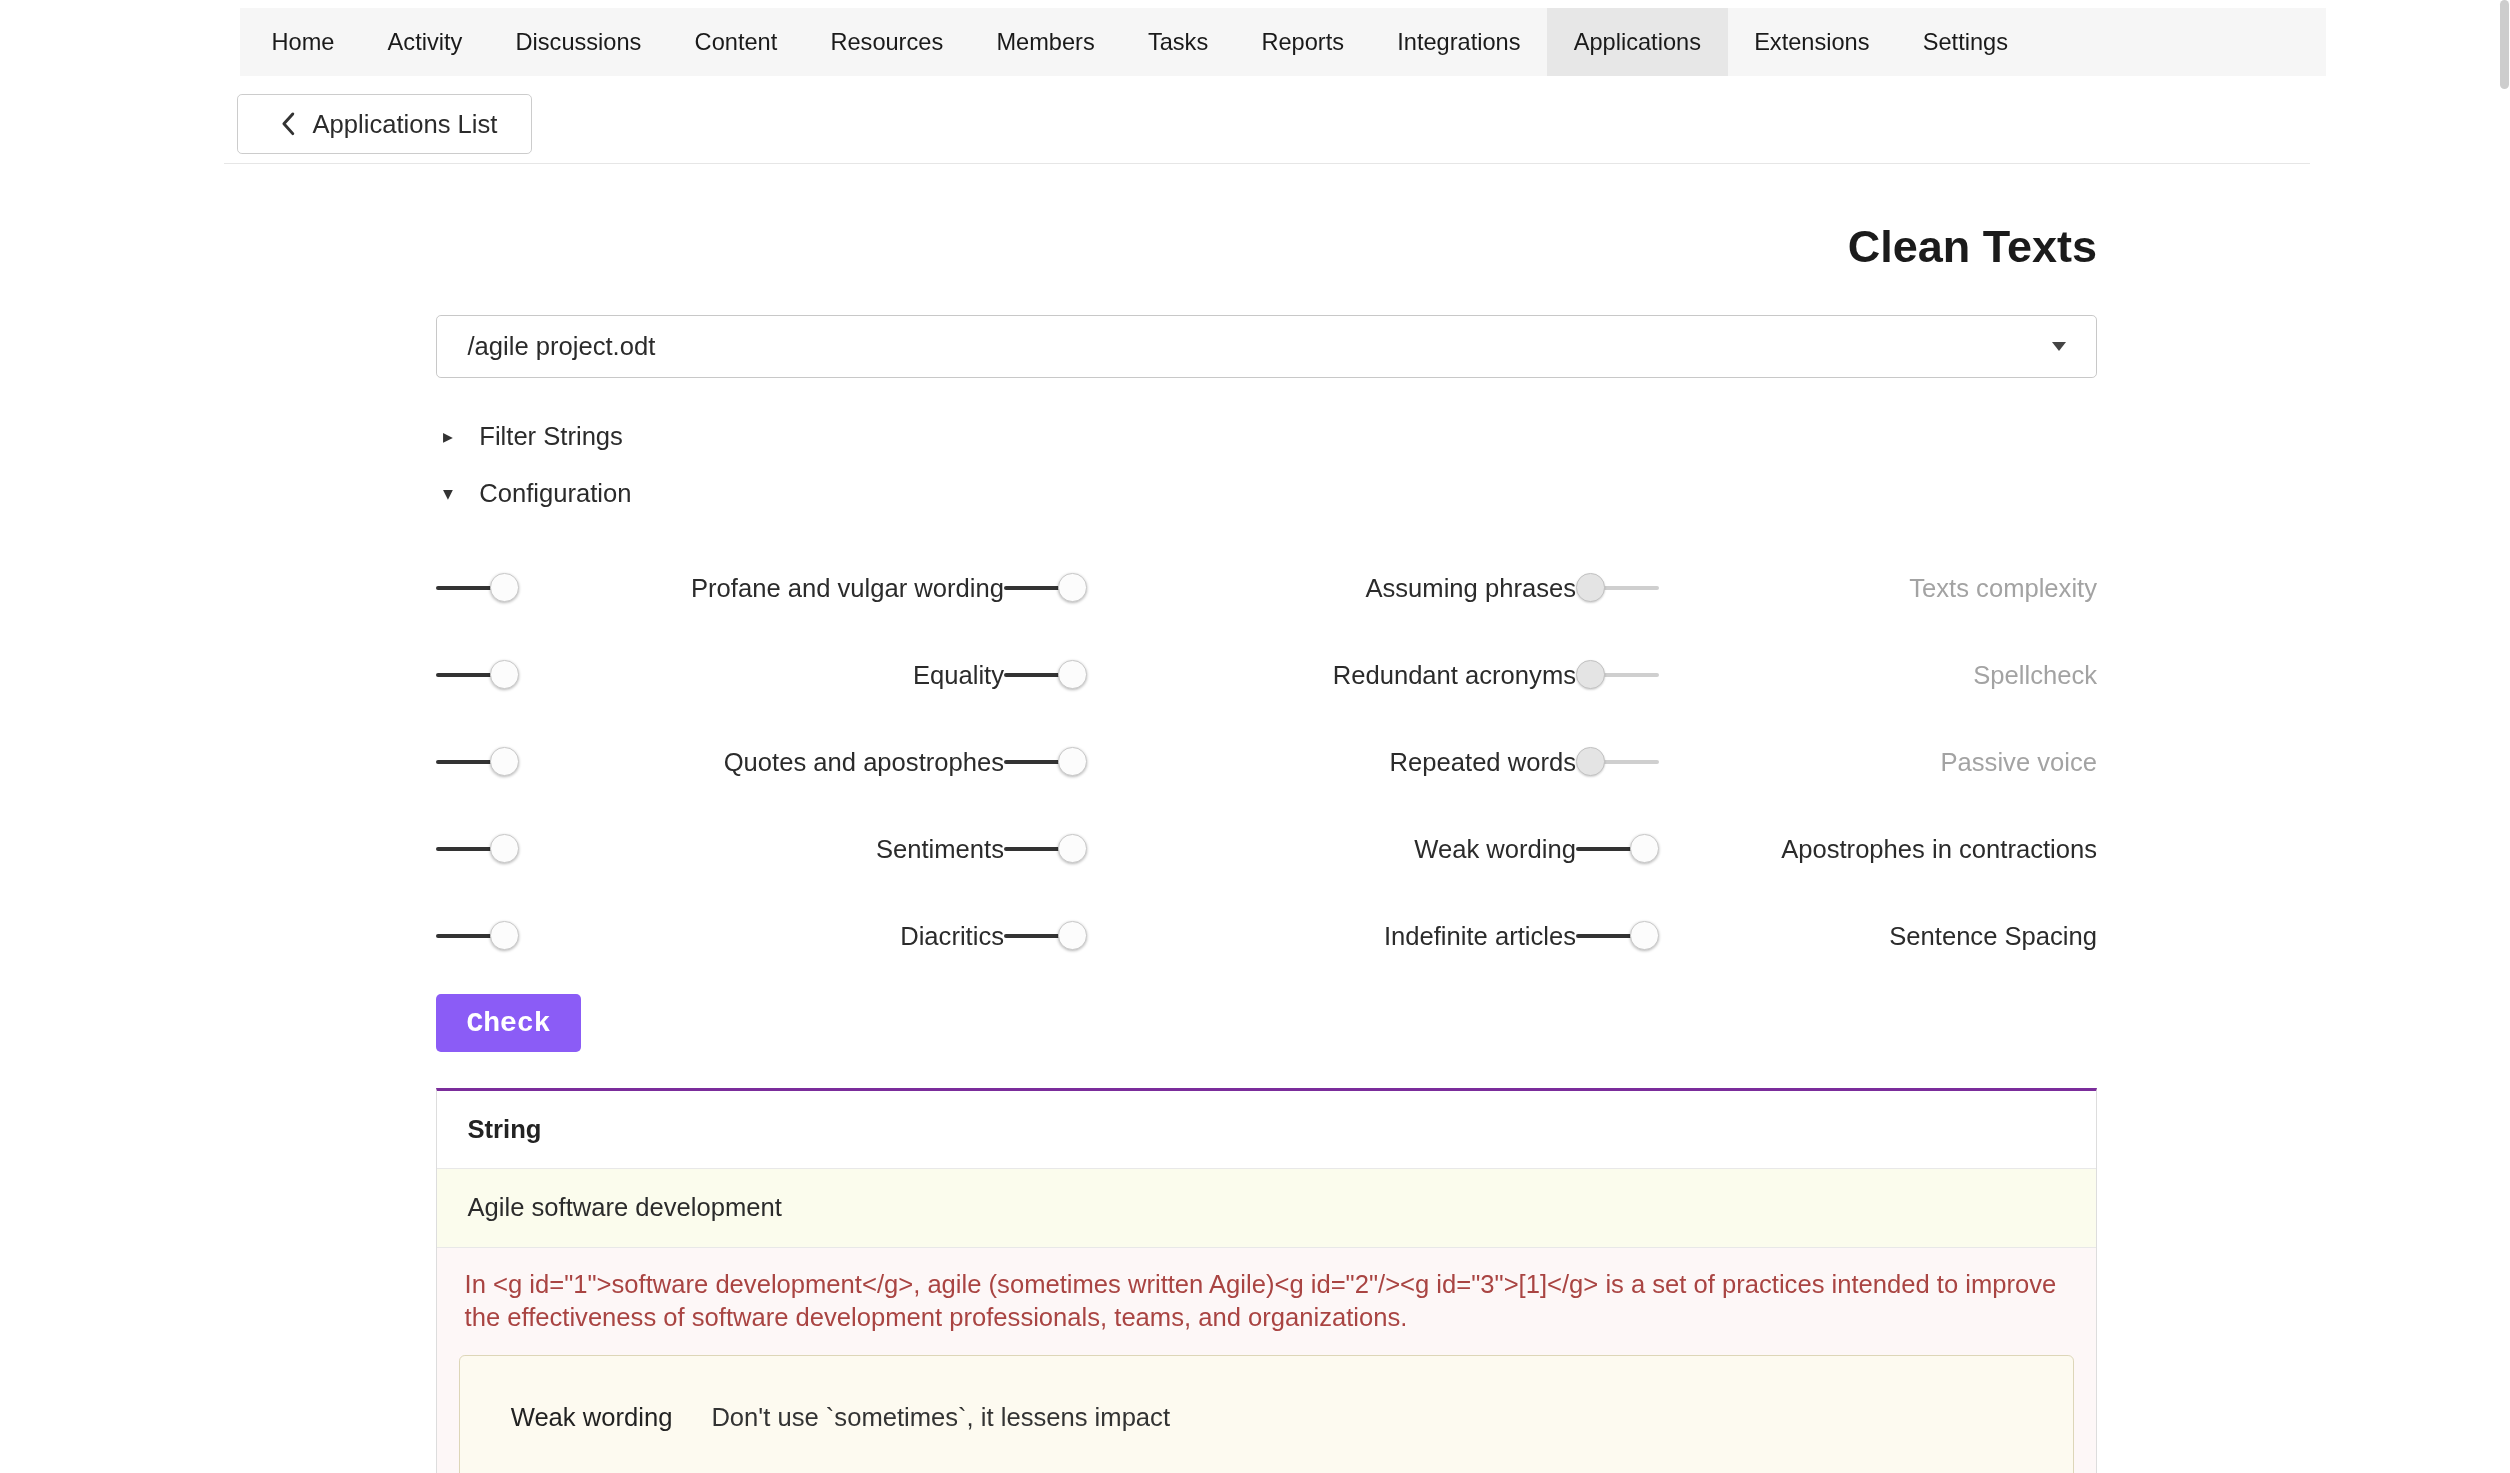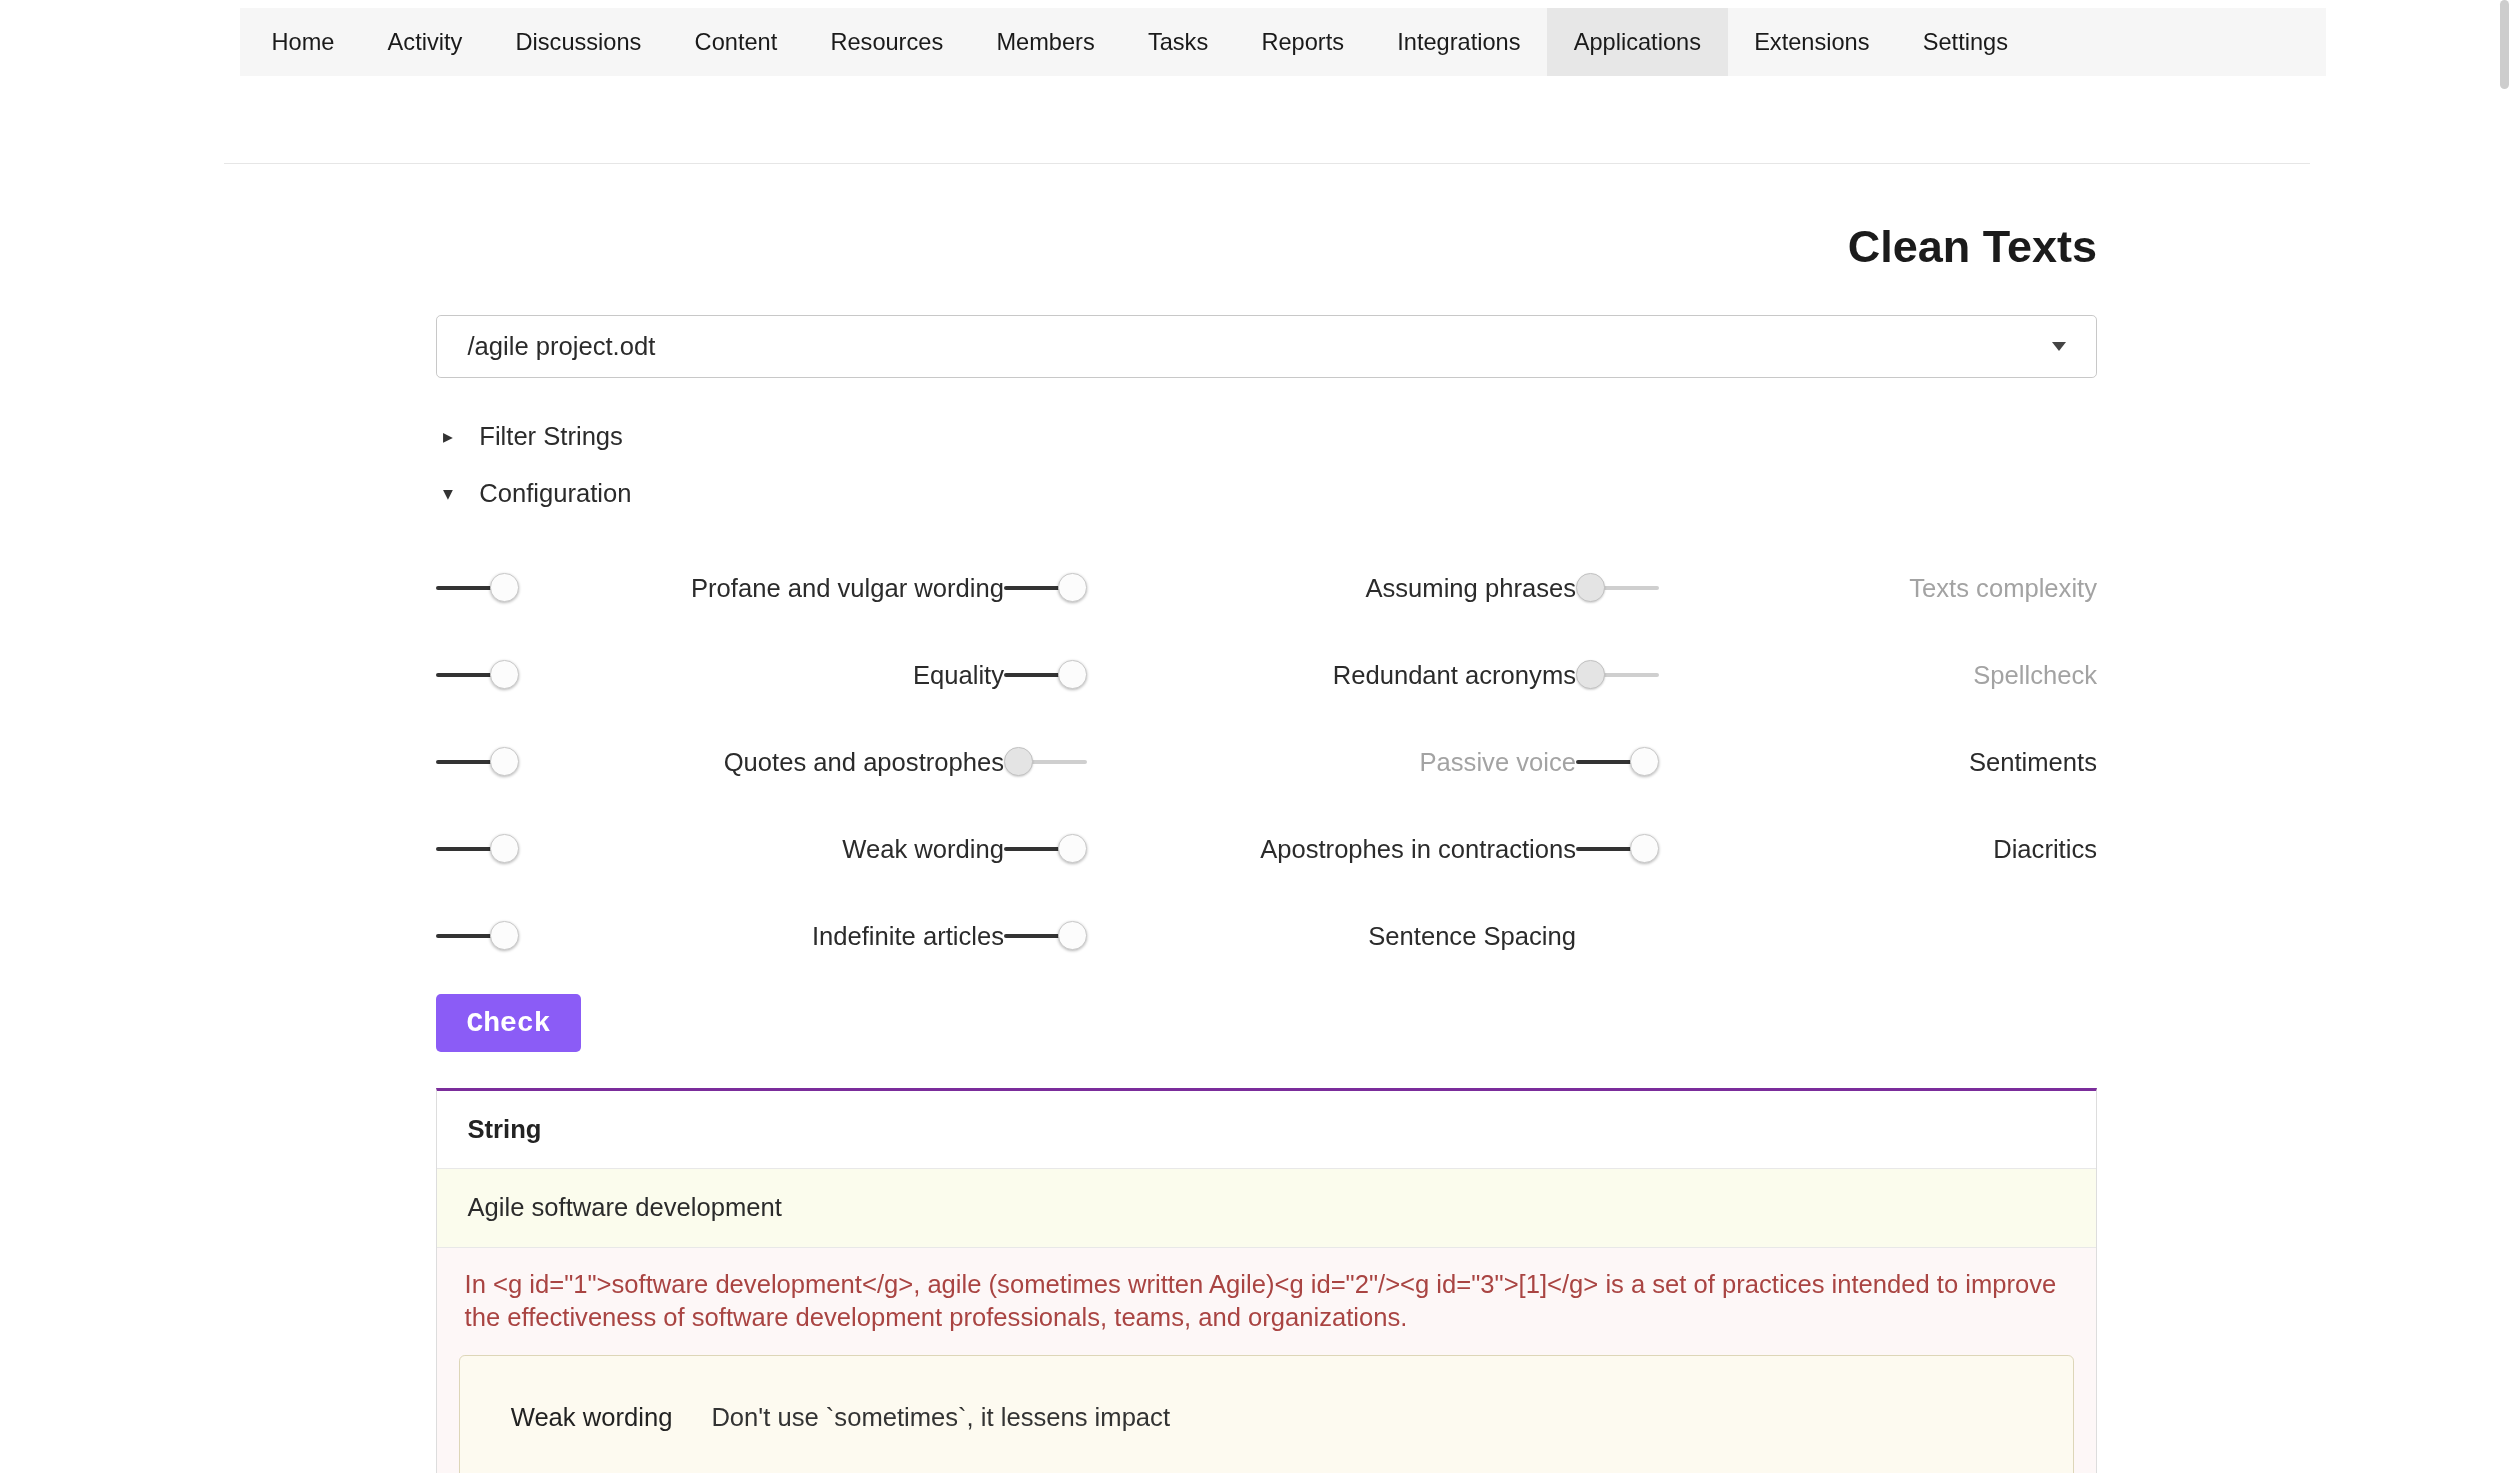--- a/index.html
+++ b/index.html
@@ -231,20 +231,28 @@
     <div class="nav-item">Resources</div>
     <div class="nav-item">Members</div>
     <div class="nav-item">Tasks</div>
     <div class="nav-item">Reports</div>
     <div class="nav-item">Integrations</div>
     <div class="nav-item active">Applications</div>
     <div class="nav-item">Extensions</div>
     <div class="nav-item">Settings</div>
   </nav>
 
+  <div class="back-btn">
+    <span>
+      <svg width="17.7" height="27.6" viewBox="0 0 18 28">
+          <path d="M14 4 L5 14 L14 24" stroke="#333" stroke-width="3" fill="none" stroke-linecap="round" stroke-linejoin="round"></path>
+        </svg>
+    </span>
+    <span>Applications List</span>
+  </div>
   <div class="subheader-line"></div>
 
   <div class="content">
 
     <h1 class="page-title">Clean Texts</h1>
 
     <div class="file-select">
       <span class="value">/agile project.odt</span>
       <span class="caret-down"></span>
     </div>
@@ -303,20 +311,27 @@
           </span>
         <span class="toggle-label">Spellcheck</span>
       </div>
 
       <div class="toggle-row">
         <span class="switch on">
             <span class="track"></span>
             <span class="thumb"></span>
           </span>
         <span class="toggle-label">Quotes and apostrophes</span>
+      </div>
+      <div class="toggle-row">
+        <span class="switch on">
+            <span class="track"></span>
+            <span class="thumb"></span>
+          </span>
+        <span class="toggle-label">Repeated words</span>
       </div>
       <div class="toggle-row disabled">
         <span class="switch off">
             <span class="track"></span>
             <span class="thumb"></span>
           </span>
         <span class="toggle-label">Passive voice</span>
       </div>
 
       <div class="toggle-row">

